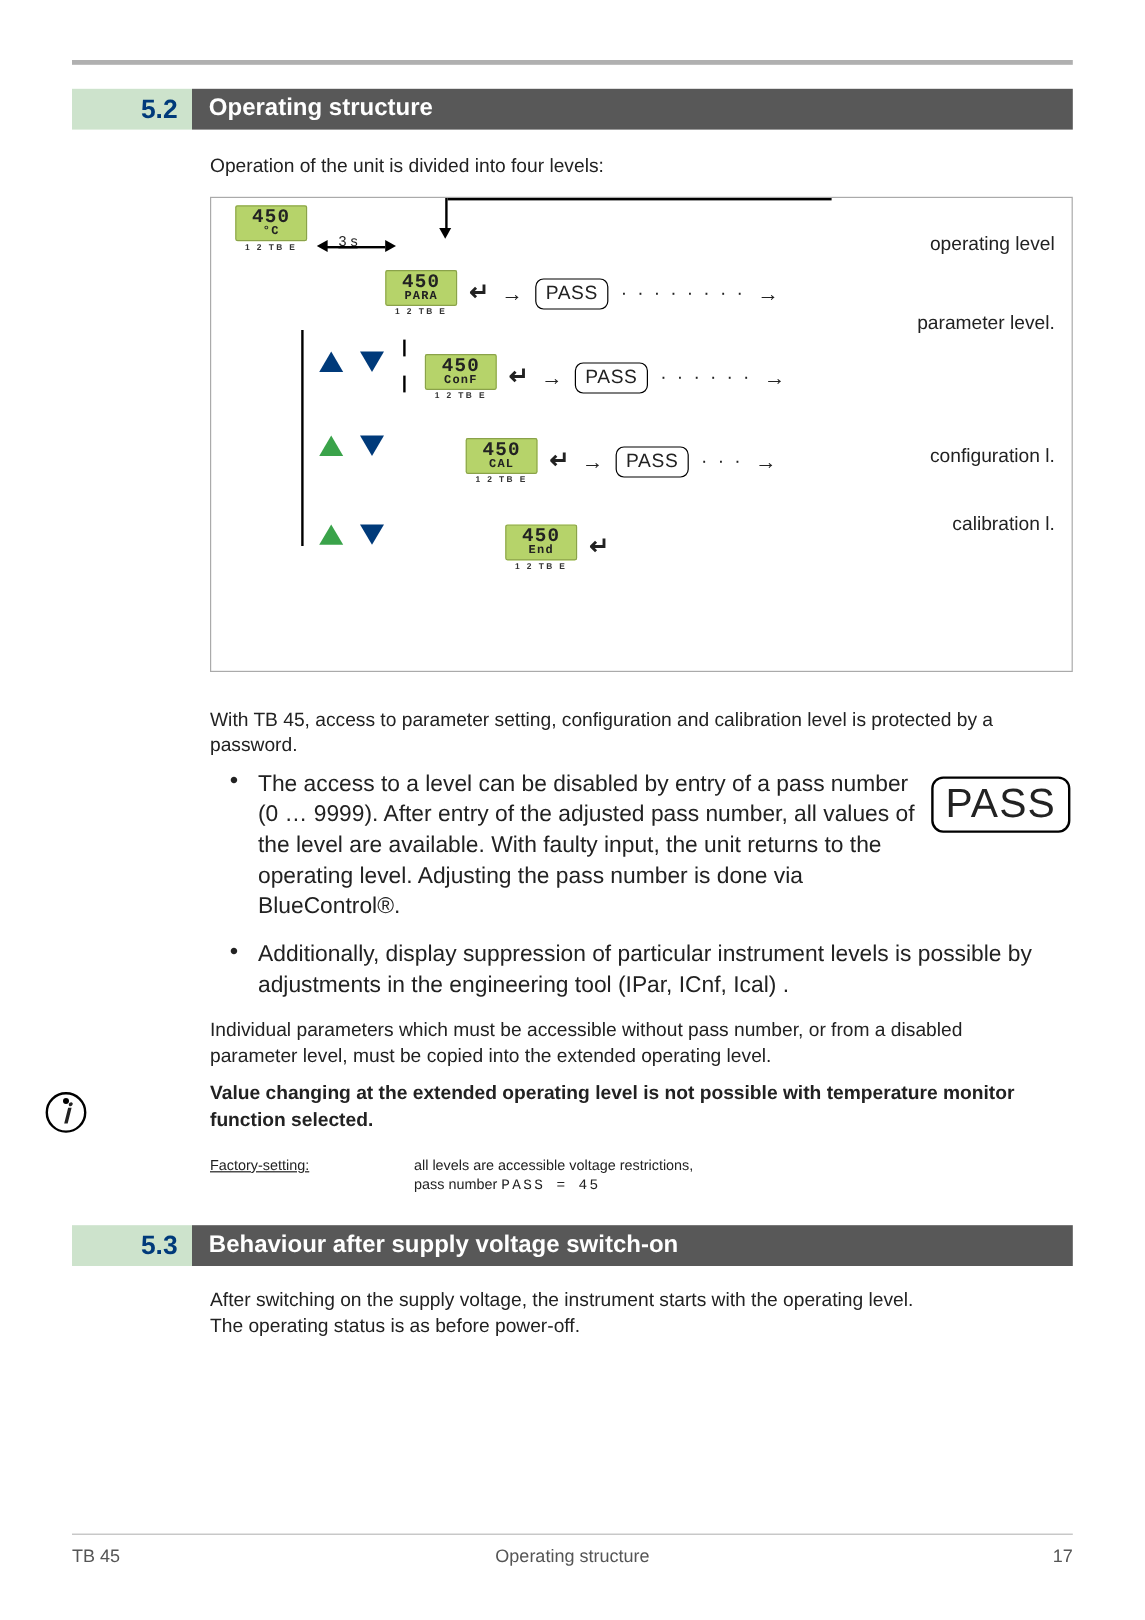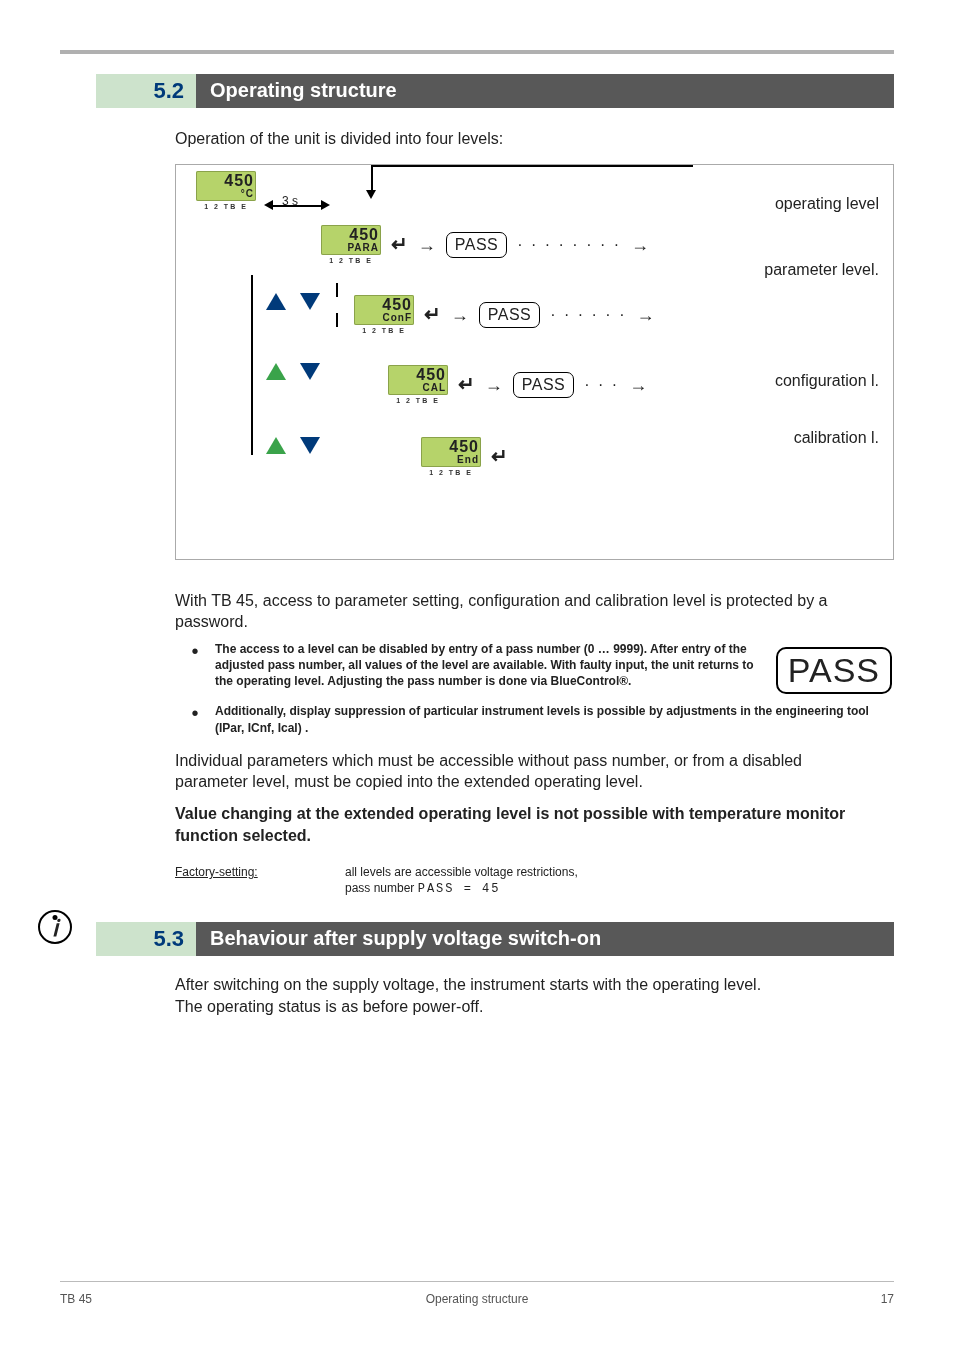--- a/index.html
+++ b/index.html
@@ -37,21 +37,20 @@
   }
   .sec-num {
     width: 100px;
     background: #cde3cc;
     color: #003a7a;
     font-weight: bold;
     font-size: 22px;
     text-align: right;
     padding: 4px 12px 4px 0;
     box-sizing: border-box;
-    margin-left: 36px;
   }
   .sec-title {
     flex: 1;
     background: #585858;
     color: #fff;
     font-weight: bold;
     font-size: 20px;
     padding: 5px 14px;
     box-sizing: border-box;
   }
@@ -74,22 +73,22 @@
     letter-spacing: 2px;
     color: #333;
     margin-top: 1px;
     text-align: center;
   }
   .lcd {
     background: #b6d36a;
     width: 60px;
     border-radius: 2px;
     box-shadow: inset 0 0 0 1px #8aa24a;
-    text-align: right;
-    font-family: Liberation Sans, sans-serif;
+    text-align: center;
+    font-family: Liberation Mono, monospace;
     font-size: 16px;
     line-height: 1;
     padding: 2px 2px;
     box-sizing: border-box;
     font-weight: bold;
     color: #222;
     letter-spacing: 1px;
   }
   .lcd .l2 {
     font-size: 10px;
@@ -129,21 +128,21 @@
   .arrowhead-down { position:absolute; width:0;height:0;border-left:5px solid transparent;border-right:5px solid transparent;border-top:9px solid #000; }
   .arrowhead-right{ position:absolute; width:0;height:0;border-top:5px solid transparent;border-bottom:5px solid transparent;border-left:9px solid #000; }
   .arrowhead-left { position:absolute; width:0;height:0;border-top:5px solid transparent;border-bottom:5px solid transparent;border-right:9px solid #000; }
   .three-s {
     position:absolute;
     font-size: 12px;
     text-decoration: underline;
   }
   .bullet-row { display:flex; margin: 4px 0 10px 0; }
   .bullet-dot { width: 40px; font-size: 20px; line-height: 1; text-align: center; }
-  .bullet-text { flex: 1; font-size: 12px; line-height: 1.35; font-weight: bold; }
+  .bullet-text { flex: 1; font-size: 19px; line-height: 1.35; }
   .pass-big {
     position: absolute;
     right: 62px;
     top: 647px;
     border: 2px solid #000;
     border-radius: 10px;
     padding: 2px 10px;
     font-size: 34px;
     font-family: Arial, sans-serif;
     letter-spacing: 1px;
@@ -175,21 +174,21 @@
     margin-top: 10px;
     margin-bottom: 25px;
   }
   .factory .k { width: 170px; text-decoration: underline; }
   .seg { font-family: "Courier New", monospace; letter-spacing: 2px; }
   .footer {
     position:absolute;
     bottom: 44px;
     left: 60px;
     right: 60px;
-    font-size: 12px;
+    font-size: 15px;
     color: #555;
     border-top: 1px solid #bbb;
     padding-top: 10px;
     display:flex;
     justify-content: space-between;
   }
   .footer .c { position:absolute; left:50%; transform:translateX(-50%); }
 </style>
 </head>
 <body>

